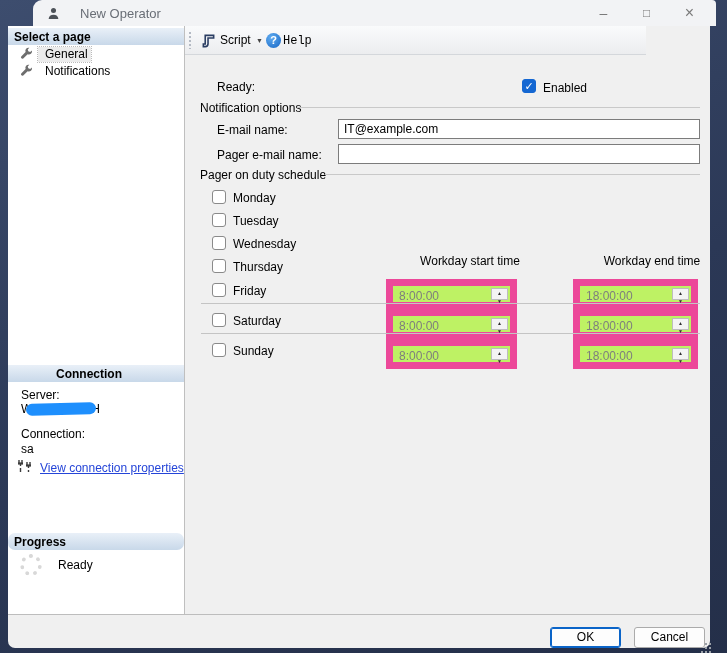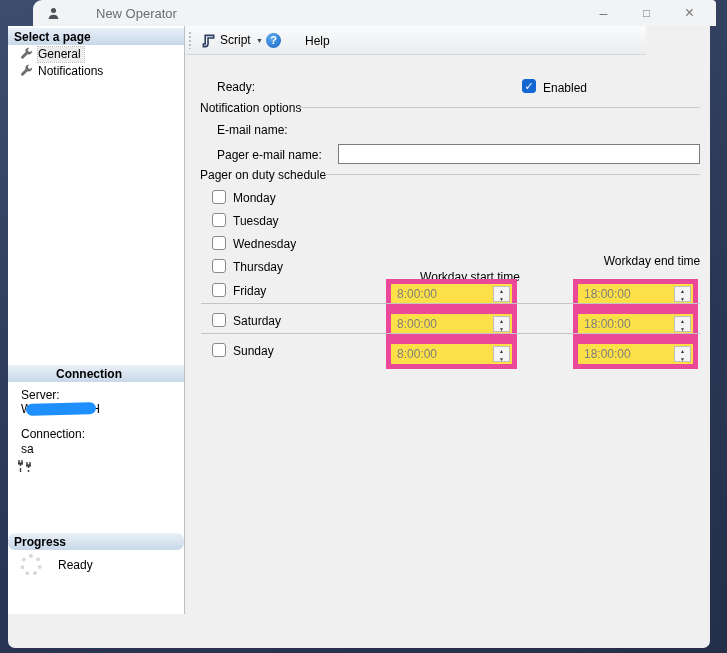--- a/index.html
+++ b/index.html
@@ -9,37 +9,37 @@
     font-size:12px; color:#000;
     background:linear-gradient(160deg,#3d4d6e 0%,#2b3856 55%,#242f49 100%);
     position:relative;
   }
   .abs { position:absolute; }
 
   
   .titlebar { position:absolute; left:33px; top:0; width:683px; height:26px;
     background:#f2f3f5; border-radius:9px 4px 0 0; display:flex; align-items:center; }
   .titlebar .app-icon { margin-left:14px; width:13px; height:13px; display:inline-block; }
-  .titlebar .t-title { margin-left:36px; color:#696e76; font-size:13px; }
+  .titlebar .t-title { margin-left:20px; color:#696e76; font-size:13px; }
   .win-btns { position:absolute; right:5px; top:0; height:26px; display:flex; }
   .win-btn { width:43px; height:26px; display:flex; align-items:center; justify-content:center;
     color:#7a7a7a; font-size:14px; cursor:default; }
   .win-btn.max { font-size:12px; }
   .win-btn.close { font-size:16px; }
 
   
   .dialog { position:absolute; left:8px; top:26px; width:702px; height:622px;
     background:#f0f0f0; border-radius:0 0 7px 7px; }
 
   
   .sidebar { position:absolute; left:0; top:0; width:177px; height:588px;
     background:#fff; border-right:1px solid #bfbfbf; }
   .side-header { position:absolute; left:0; width:176px; height:17px;
     background:linear-gradient(#e9f0f8,#c8d8e9); font-weight:bold; padding:2px 0 0 6px; }
-  .side-item-label { padding:0 3px 1px 0; }
+  .side-item-label { padding:0 3px 1px 7px; }
   .side-item-label.selected { background:#ececec; outline:1px dotted #bbb; }
   .wrench { width:13px; height:13px; display:inline-block; }
   .side-text { color:#000; }
   .link { color:#2545d8; text-decoration:underline; }
   .blob { display:inline-block; width:70px; height:12px; background:#1e8ffd;
     border-radius:6px; transform:rotate(-1.5deg); margin:0 -5px -2px -6px; position:relative; z-index:2; }
   .ready-circle { width:22px; height:22px; border:4px dotted #d8d8d8; border-radius:50%; }
 
   
   .toolbar { position:absolute; left:177px; top:0; width:461px; height:29px;
@@ -54,21 +54,21 @@
   
   .tb-input { position:absolute; height:20px; border:1px solid #7c7c7c; background:#fff;
     font-family:inherit; font-size:12px; padding:0 5px; color:#000; border-radius:0; }
   .cb { position:absolute; width:14px; height:14px; border:1px solid #8a8a8a;
     border-radius:3px; background:#fff; }
   .cb.checked { background:#1467d2; border-color:#1467d2; color:#fff; font-size:11px;
     text-align:center; line-height:13px; }
   .group-line { position:absolute; height:1px; background:#c9c9c9; }
   .sep-line { position:absolute; height:1px; background:#c4c4c4; }
   .col-header { position:absolute; text-align:center; }
-  .spinner { position:absolute; height:30px; background:#fde047; border:5px solid #ec4899; }
+  .spinner { position:absolute; height:30px; background:#bef264; border:7px solid #ec4899; }
   .spin-val { position:absolute; left:6px; top:3px; color:#7e7e7e; }
   .spin-btns { position:absolute; right:2px; top:2px; bottom:2px; width:17px;
     background:#f4f4f4; border:1px solid #bdbdbd; display:flex; flex-direction:column; }
   .spin-btns span { flex:1; font-size:5px; color:#333; text-align:center; line-height:8px; }
 
   
   .footer { position:absolute; left:0; top:588px; width:702px; height:34px;
     border-top:1px solid #bdbdbd; border-radius:0 0 7px 7px; }
   .btn { position:absolute; top:12px; width:71px; height:21px; background:#fdfdfd;
     border:1px solid #ababab; border-radius:3px; text-align:center; line-height:19px; }
@@ -121,65 +121,67 @@
     <span class="abs side-text" style="left:13px;top:416px;">sa</span>
 
     <span class="abs" style="left:8px;top:433px;">
       <svg width="17" height="14" viewBox="0 0 17 14" stroke="#3c3c3c" stroke-width="1.4" fill="none">
           <path d="M3 1v3M6 1v3M4.5 4v3M4.5 9v4"></path>
           <path d="M11 3v3M14 3v3M12.5 6v3M12.5 11v2"></path>
           <rect x="2" y="3.4" width="5" height="2.2" fill="#3c3c3c" stroke="none"></rect>
           <rect x="10" y="5.4" width="5" height="2.2" fill="#3c3c3c" stroke="none"></rect>
         </svg>
     </span>
+    <span class="abs link" style="left:32px;top:435px;">View connection properties</span>
 
     <div class="side-header" style="top:507px;border-radius:7px;">Progress</div>
     <span class="abs ready-circle" style="left:12px;top:528px;"></span>
     <span class="abs side-text" style="left:50px;top:532px;">Ready</span>
   </div>
 
   <div class="toolbar">
     <span class="tb-grip"></span>
     <span class="abs" style="left:16px;top:7px;">
       <svg width="15" height="15" viewBox="0 0 16 16">
           <path d="M4.5 2.5h9v2.8H7.5v6.2a3 3 0 0 1-3 3H2.5v-2.8h2z" fill="none" stroke="#2b3e63" stroke-width="1.7"></path>
         </svg>
     </span>
     <span class="abs" style="left:35px;top:7px;">Script</span>
     <span class="abs caret" style="left:71px;top:11px;">▼</span>
     <span class="help-icon" style="left:81px;top:7px;">?</span>
-    <span class="abs" style="left:120px;top:8px;">Help</span>
+    <span class="abs" style="left:98px;top:8px;font-family:Liberation Mono, monospace;">Help</span>
   </div>
 
   <div class="abs" style="left:177px;top:29px;width:525px;height:559px;">
     <span class="abs" style="left:32px;top:25px;">Ready:</span>
     <span class="cb checked" style="left:337px;top:24px;">✓</span>
     <span class="abs" style="left:358px;top:26px;">Enabled</span>
 
     <span class="abs" style="left:15px;top:46px;">Notification options</span>
     <span class="group-line" style="left:112px;top:52px;width:403px;"></span>
 
     <span class="abs" style="left:32px;top:68px;">E-mail name:</span>
+    <input class="tb-input" style="left: 153px; top: 64px; width: 362px;" value="IT@example.com">
 
     <span class="abs" style="left:32px;top:93px;">Pager e-mail name:</span>
     <input class="tb-input" style="left: 153px; top: 89px; width: 362px;" value="">
 
     <span class="abs" style="left:15px;top:113px;">Pager on duty schedule</span>
     <span class="group-line" style="left:140px;top:119px;width:375px;"></span>
 
     <span class="cb" style="left:27px;top:135px;"></span>
     <span class="abs" style="left:48px;top:136px;">Monday</span>
     <span class="cb" style="left:27px;top:158px;"></span>
     <span class="abs" style="left:48px;top:159px;">Tuesday</span>
     <span class="cb" style="left:27px;top:181px;"></span>
     <span class="abs" style="left:48px;top:182px;">Wednesday</span>
     <span class="cb" style="left:27px;top:204px;"></span>
     <span class="abs" style="left:48px;top:205px;">Thursday</span>
 
-    <span class="col-header" style="left:203px;top:199px;width:164px;margin-top:16px;">Workday start time</span>
+    <span class="col-header" style="left:203px;top:199px;width:164px;">Workday start time</span>
     <span class="col-header" style="left:385px;top:199px;width:164px;">Workday end time</span>
 
     <span class="cb" style="left:27px;top:228px;"></span>
     <span class="abs" style="left:48px;top:229px;">Friday</span>
     <span class="spinner" style="left:201px;top:224px;width:131px;">
       <span class="spin-val">8:00:00</span>
       <span class="spin-btns">
           <span>▲</span>
           <span>▼</span>
         </span>
@@ -222,14 +224,19 @@
     </span>
     <span class="spinner" style="left:388px;top:284px;width:125px;">
       <span class="spin-val">18:00:00</span>
       <span class="spin-btns">
           <span>▲</span>
           <span>▼</span>
         </span>
     </span>
   </div>
 
+  <div class="footer">
+    <span class="btn primary" style="left:542px;">OK</span>
+    <span class="btn" style="left:626px;">Cancel</span>
+    <span class="resize-grip"></span>
+  </div>
 
 </div>
 
 </body></html>

